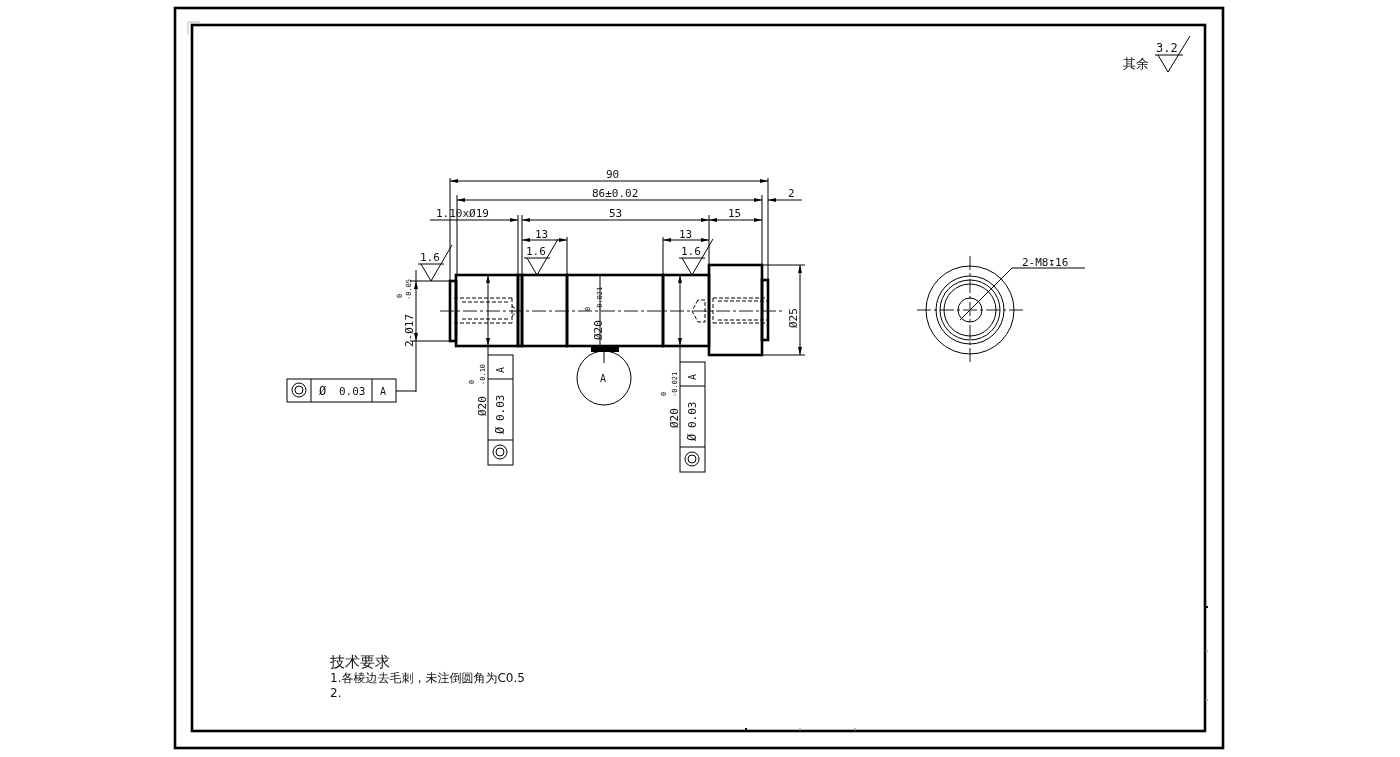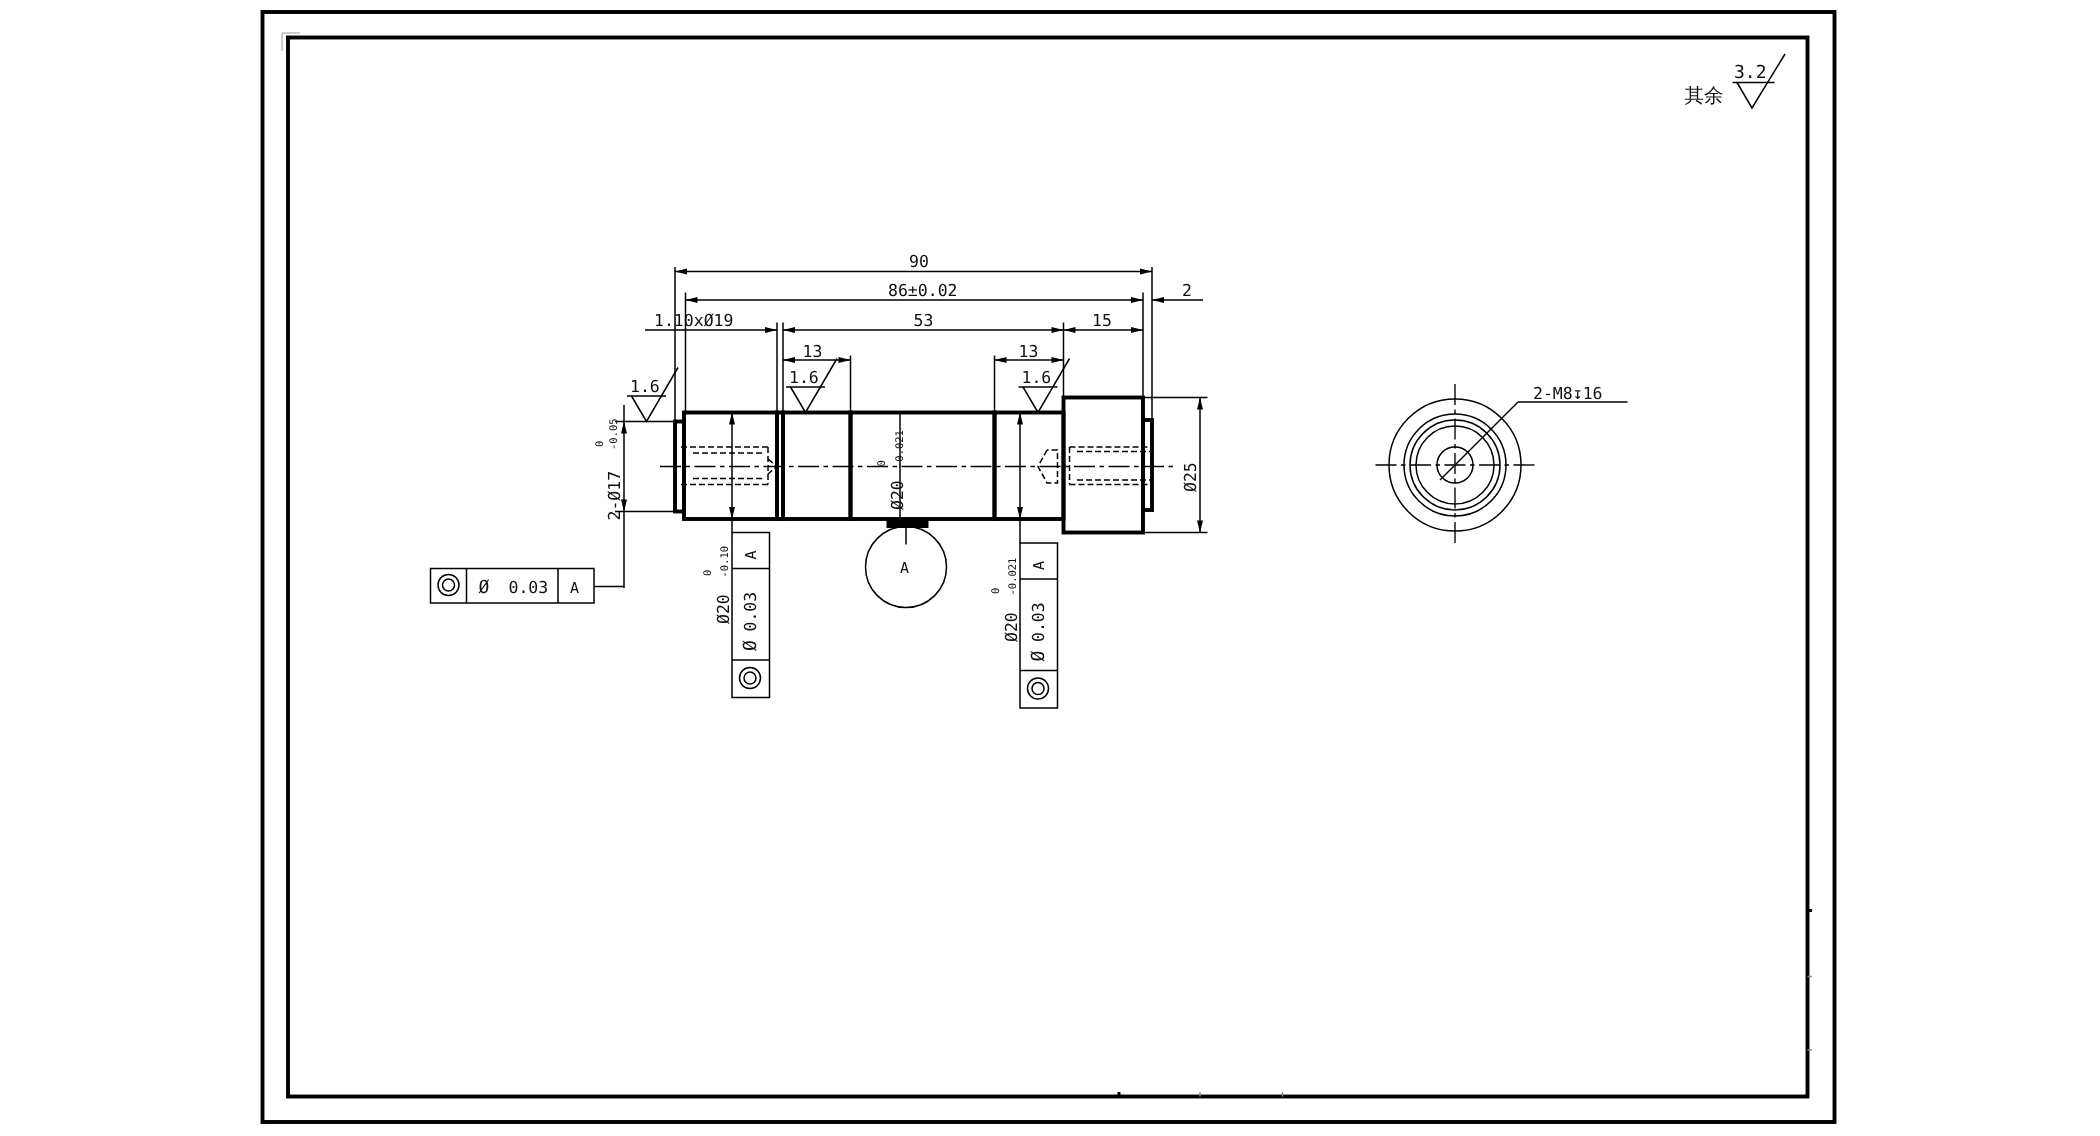--- a/index.html
+++ b/index.html
@@ -224,13 +224,18 @@
     <circle cx="970" cy="310" r="26" class="thin" stroke-width="3"></circle>
     <circle cx="970" cy="310" r="12" class="thin" stroke-width="2"></circle>
     <line x1="960" y1="320" x2="1012" y2="268" class="thin"></line>
     <line x1="1012" y1="268" x2="1085" y2="268" class="thin"></line>
     <text x="1022" y="266" font-size="11">2-M8↧16</text>
   </g>
 
 </svg>
 
   
+  <div style="position:absolute; left:330px; top:654px; font-family:'DejaVu Sans', sans-serif; color:#111;">
+    <div style="font-size:15px; line-height:17px;">技术要求</div>
+    <div style="font-size:12px; line-height:15px;">1.各棱边去毛刺，未注倒圆角为C0.5</div>
+    <div style="font-size:12px; line-height:15px;">2.</div>
+  </div>
 </div>
 
 </body></html>

